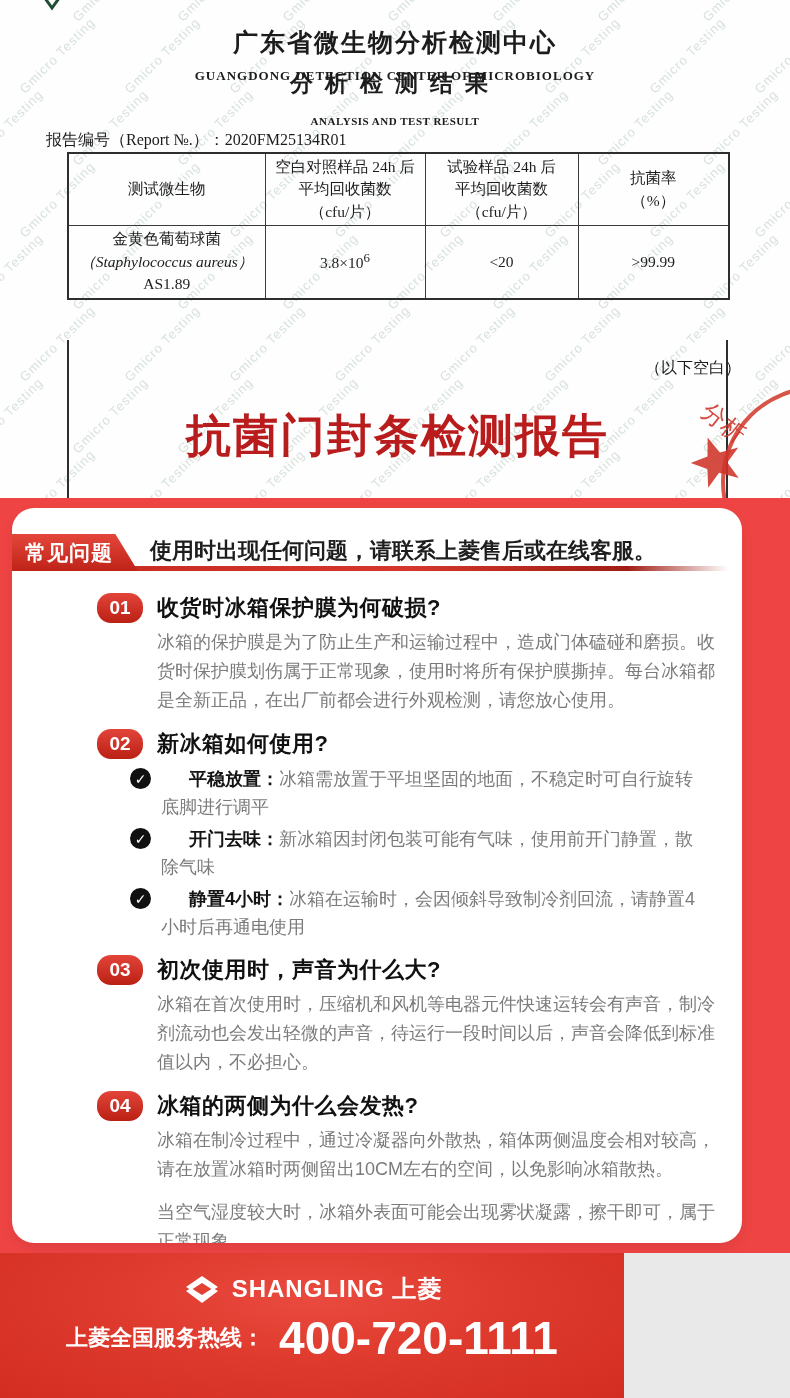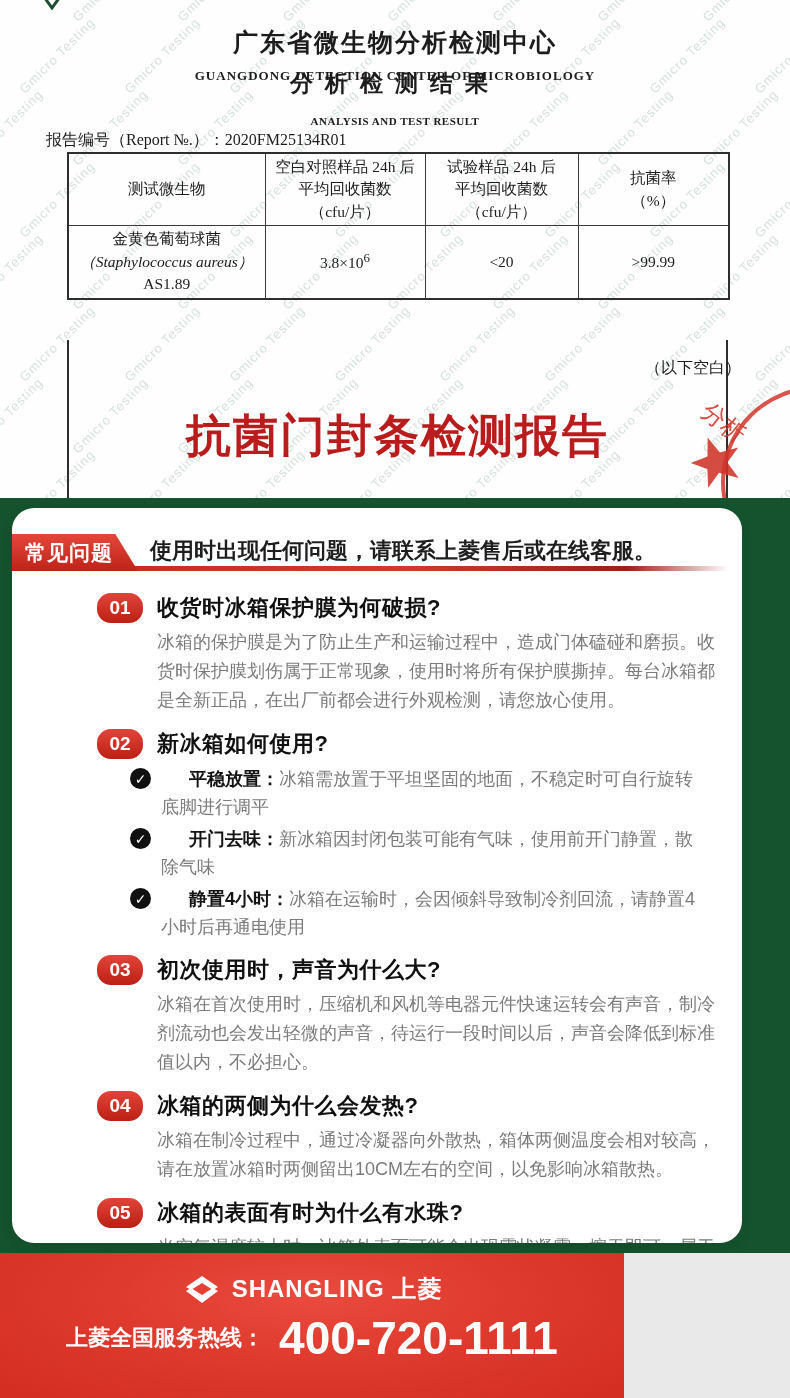--- a/index.html
+++ b/index.html
@@ -30,21 +30,21 @@
   .latin { font-style:italic; }
   .ext { position:absolute; left:67px; top:340px; width:661px; height:158px;
          border-left:2px solid #2e2e2e; border-right:2px solid #2e2e2e; }
   .blank-note { position:absolute; left:0; width:100%; top:18px; text-align:right; font-size:16px;margin-left:15px; }
   .big-title { position:absolute; left:0; width:100%; top:66px; text-align:center;
                font-family:"Liberation Sans","DejaVu Sans",sans-serif; font-weight:900;
                font-size:45px; letter-spacing:2px; color:#b91c1c; }
   .stamp { position:absolute; right:-52px; top:370px; }
 
   
-  .lower { position:absolute; left:0; top:498px; width:790px; height:755px; background:#14532d; }
+  .lower { position:absolute; left:0; top:498px; width:790px; height:755px; background:#ef4444; }
   .card { position:absolute; left:12px; top:10px; width:730px; height:735px; background:#fff;
           border-radius:22px; box-shadow:0 6px 14px rgba(0,0,0,0.07); padding-top:26px; overflow:hidden; }
   .fq-header { position:relative; height:37px; margin-bottom:22px; }
   .fq-line { position:absolute; left:0; right:6px; bottom:0; height:5px;
              background:linear-gradient(90deg,#c4281d 0%,#d5372b 55%,#a01d14 85%,rgba(126,21,15,0) 99%); }
   .ribbon { position:absolute; left:0; top:0; width:126px; height:37px;
             background:linear-gradient(180deg,#e4473a,#bf2318);
             clip-path:polygon(0 0,82% 0,100% 100%,0 100%);
             color:#fff; font-size:21px; font-weight:bold; letter-spacing:1px;
             display:flex; align-items:center; padding-left:13px; }
@@ -245,24 +245,20 @@
 
       <div class="faq-item">
         <div class="q-row">
           <div class="num-badge">04</div>
           <div class="q-text">冰箱的两侧为什么会发热?</div>
         </div>
         <div class="answer">冰箱在制冷过程中，通过冷凝器向外散热，箱体两侧温度会相对较高，请在放置冰箱时两侧留出10CM左右的空间，以免影响冰箱散热。</div>
       </div>
 
       <div class="faq-item">
-        <div class="q-row">
-          <div class="num-badge">05</div>
-          <div class="q-text">冰箱的表面有时为什么有水珠?</div>
-        </div>
         <div class="answer">当空气湿度较大时，冰箱外表面可能会出现雾状凝露，擦干即可，属于正常现象。</div>
       </div>
 
     </div>
   </section>
 
   <footer class="footer">
     <div class="footer-red">
       <div class="logo-row">
         <svg width="40" height="32" viewBox="0 0 40 32">

